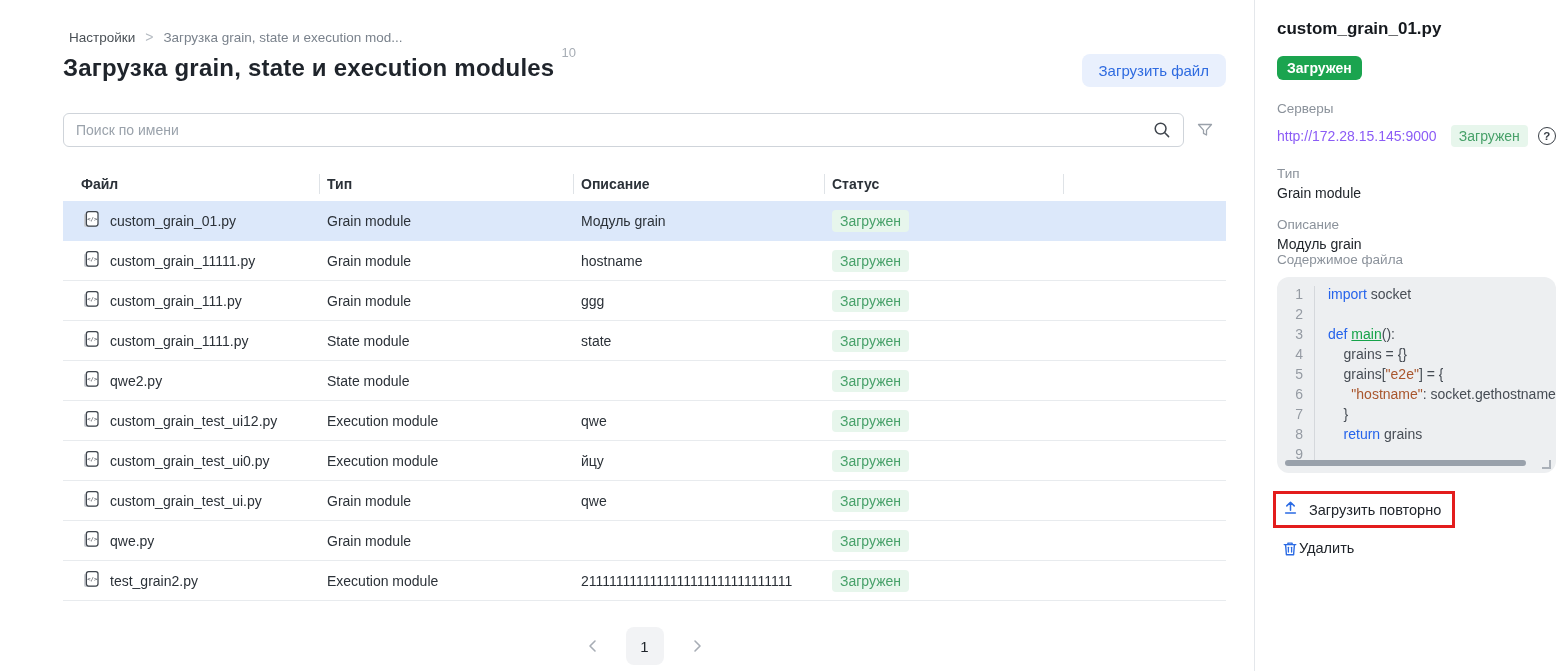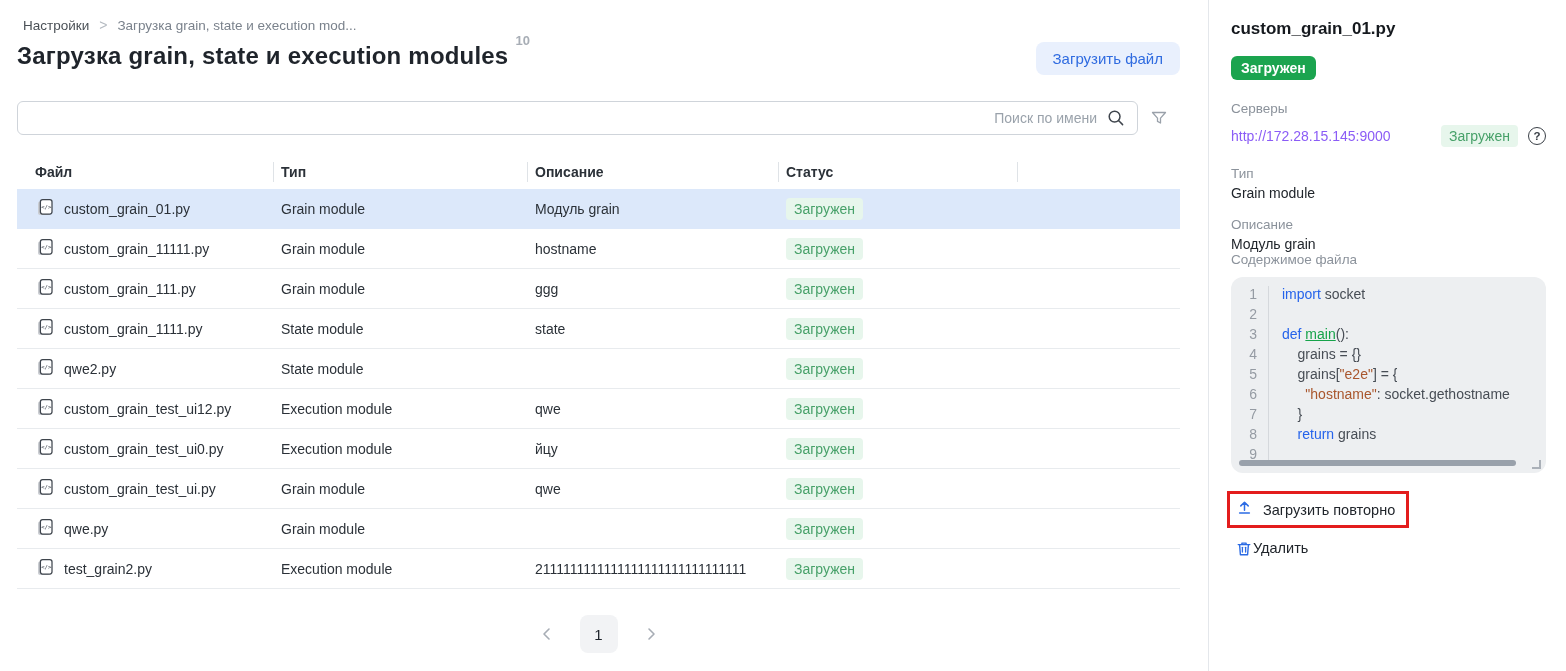--- a/index.html
+++ b/index.html
@@ -1,36 +1,36 @@
 <!DOCTYPE html>
 <html><head>
 <meta charset="utf-8">
 <style>
   * { margin:0; padding:0; box-sizing:border-box; }
   html,body { width:1566px; height:671px; overflow:hidden; background:#ffffff;
               font-family:"Liberation Sans", sans-serif; color:#20252b; }
   .app { display:flex; width:1566px; height:671px; }
 
   
-  .main { width:1208px; padding:0 28px 0 17px; }
+  .main { width:1208px; padding:12px 28px 0 17px;margin-left:46px; }
   .breadcrumb { margin:17px 0 0 6px; font-size:13.5px; display:flex; align-items:center; gap:10px; }
   .crumb-first { color:#4a5056; }
   .crumb-sep { color:#b4bac1; font-size:14px; }
   .crumb-second { color:#7a828c; }
 
   .title-row { margin-top:9px; display:flex; }
   .page-title { font-size:24px; font-weight:bold; color:#1f242b; letter-spacing:.2px; }
-  .title-count { font-size:13px; font-weight:700; color:#a7adb5; position:relative; top:-9px; margin-left:7px; }
+  .title-count { font-size:13px; font-weight:400; color:#a7adb5; position:relative; top:-9px; margin-left:7px; }
   .upload-file-btn { margin-left:auto; background:#e9f0fd; color:#2f6be0; border:none; cursor:pointer;
                      font-family:inherit; font-size:15px; padding:8px 17px; border-radius:8px; }
 
   .search-row { margin-top:26px; display:flex; align-items:center; }
   .search-wrap { position:relative; flex:1; }
   .search-input { width:100%; height:34px; border:1px solid #cfd4da; border-radius:6px;
-                  padding:0 40px 0 12px; font-size:14px; font-family:inherit; color:#20252b; outline:none;text-align:right; }
+                  padding:0 40px 0 12px; font-size:14px; font-family:inherit; color:#20252b; outline:none; }
   .search-input::placeholder { color:#9aa2ab; }
   .search-ic { position:absolute; right:12px; top:7px; }
   .filter-ic { width:42px; display:flex; justify-content:center; cursor:pointer; }
 
   
   .table { margin-top:20px; }
   .thead { display:flex; height:34px; align-items:center; font-weight:bold; font-size:14px; color:#2b3138; }
   .th { position:relative; height:100%; display:flex; align-items:center; padding-left:8px; }
   .th:not(:first-child)::before { content:""; position:absolute; left:0; top:7px; height:20px; width:1px; background:#dfe3e7; }
   .c-file { width:256px; padding-left:18px; }

